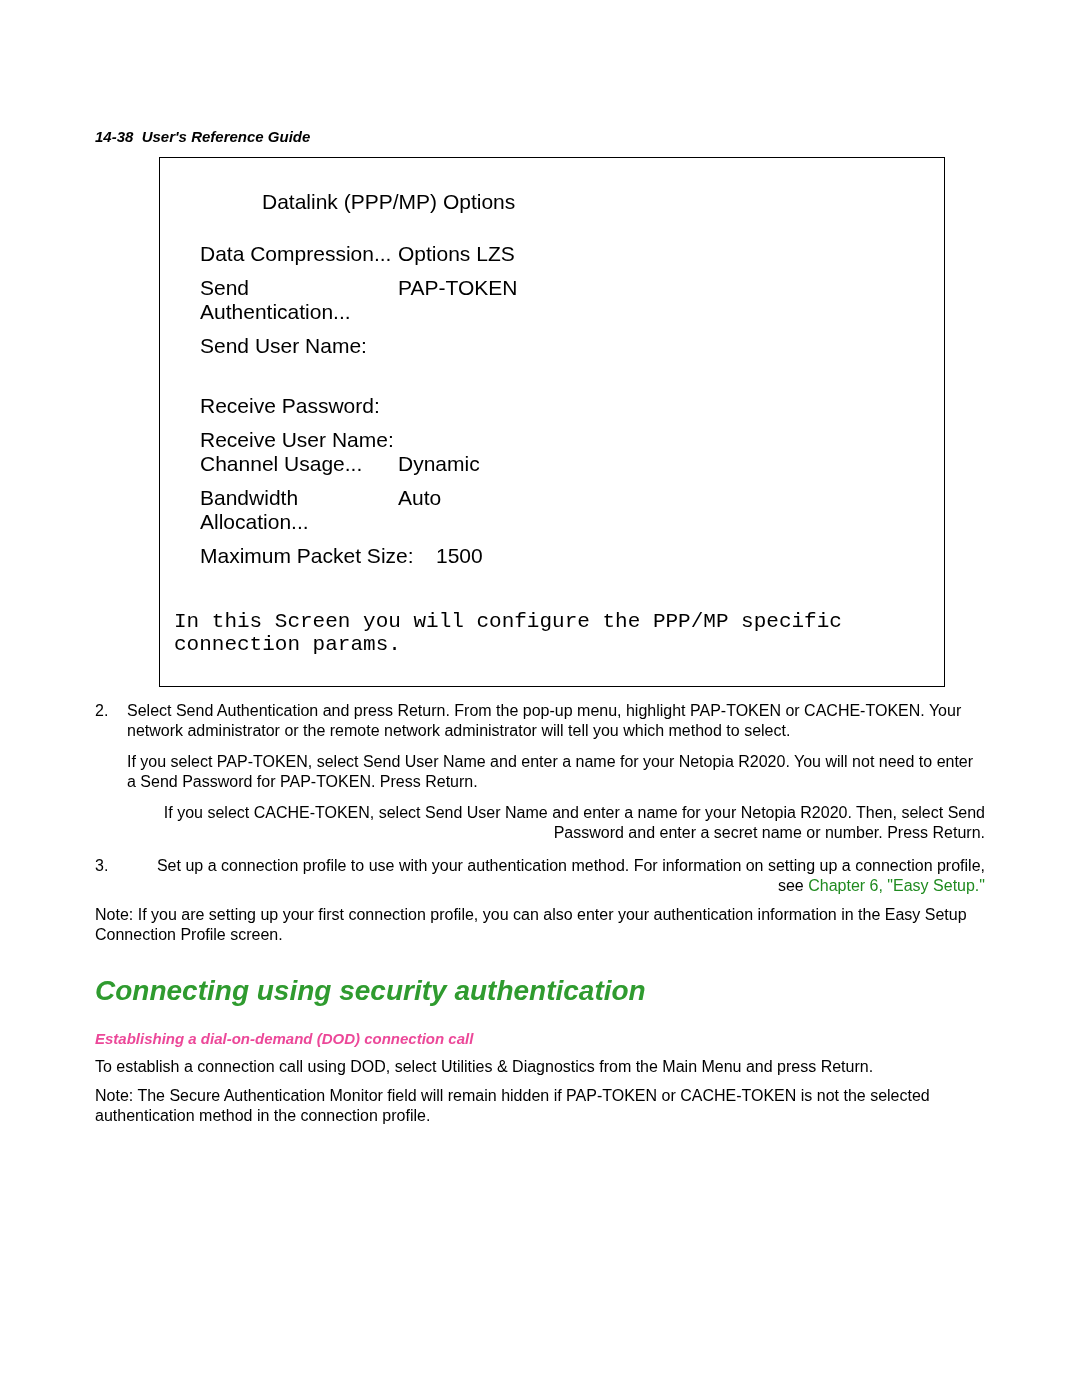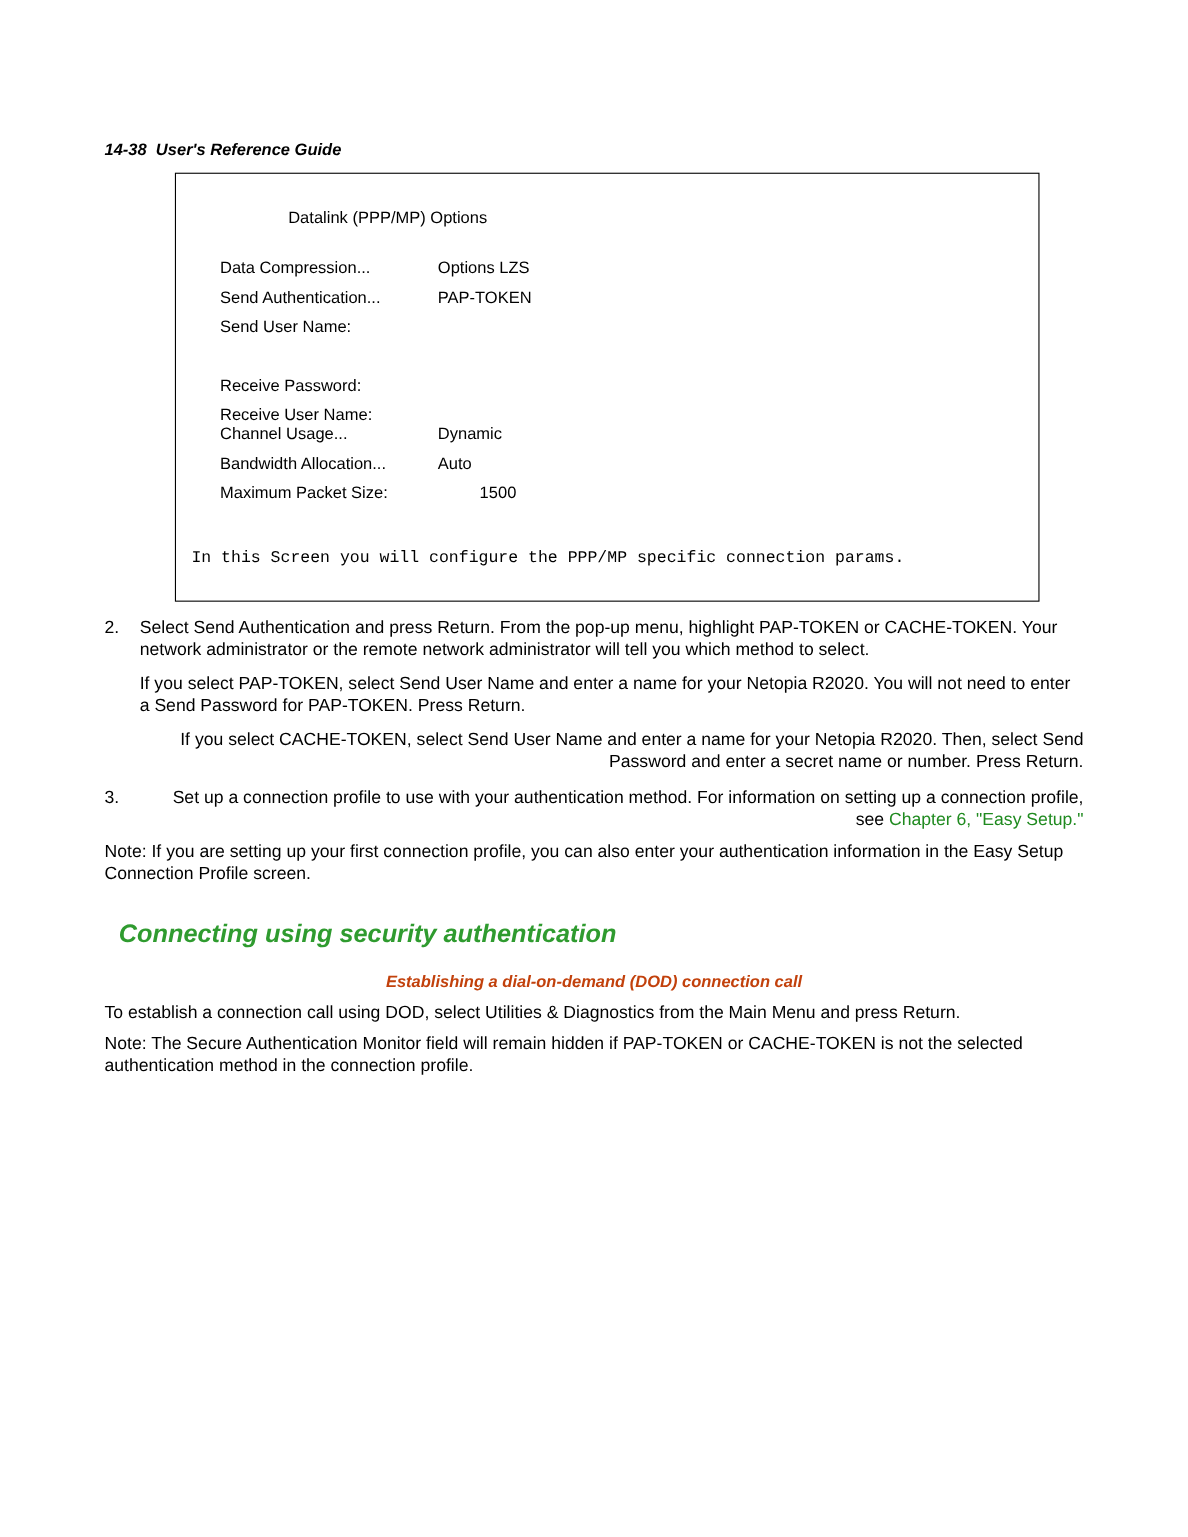--- a/index.html
+++ b/index.html
@@ -25,21 +25,21 @@
     font-size: 15px;
     margin-bottom: 12px;
   }
   .screen-box {
     border: 1px solid #000;
     margin-left: 64px;
     width: 786px;
     box-sizing: border-box;
     padding: 32px 20px 30px 40px;
     font-family: Arial, Helvetica, sans-serif;
-    font-size: 15px;
+    font-size: 21px;
   }
   .screen-title {
     margin-left: 62px;
     margin-bottom: 28px;
   }
   .screen-rows {
     margin-left: 0;
   }
   .screen-row {
     display: flex;
@@ -71,25 +71,25 @@
   }
   .step-body p:last-child { margin-bottom: 0; text-align: right; }
   .para {
     margin: 10px 0 0 0;
   }
   .link {
     color: #1f8a1f;
   }
   .section-heading {
     font-family: Arial, Helvetica, sans-serif;
-    font-size: 23px;
+    font-size: 28px;
     font-weight: bold;
     font-style: italic;
     color: #2f9b2f;
-    margin: 30px 0 8px 13px;
+    margin: 30px 0 8px 0;
   }
   .bullets {
     margin: 4px 0 0 0;
     padding: 0;
     list-style: none;
   }
   .bullets li {
     display: flex;
     align-items: center;
     margin: 6px 0;
@@ -100,23 +100,22 @@
     border: 1.5px solid #000;
     margin-left: 2px;
     margin-right: 22px;
     flex: 0 0 8px;
   }
   .sub-heading {
     font-family: Arial, Helvetica, sans-serif;
     font-size: 15px;
     font-weight: bold;
     font-style: italic;
-    color: #c2410c;
+    color: #ec4899;
     margin: 22px 0 8px 0;
-    text-align: center;
   }
 </style>
 </head>
 <body>
 
 <div class="page">
 
   <div class="header">
     <span>14-38&nbsp;&nbsp;User's Reference Guide</span>
   </div>

